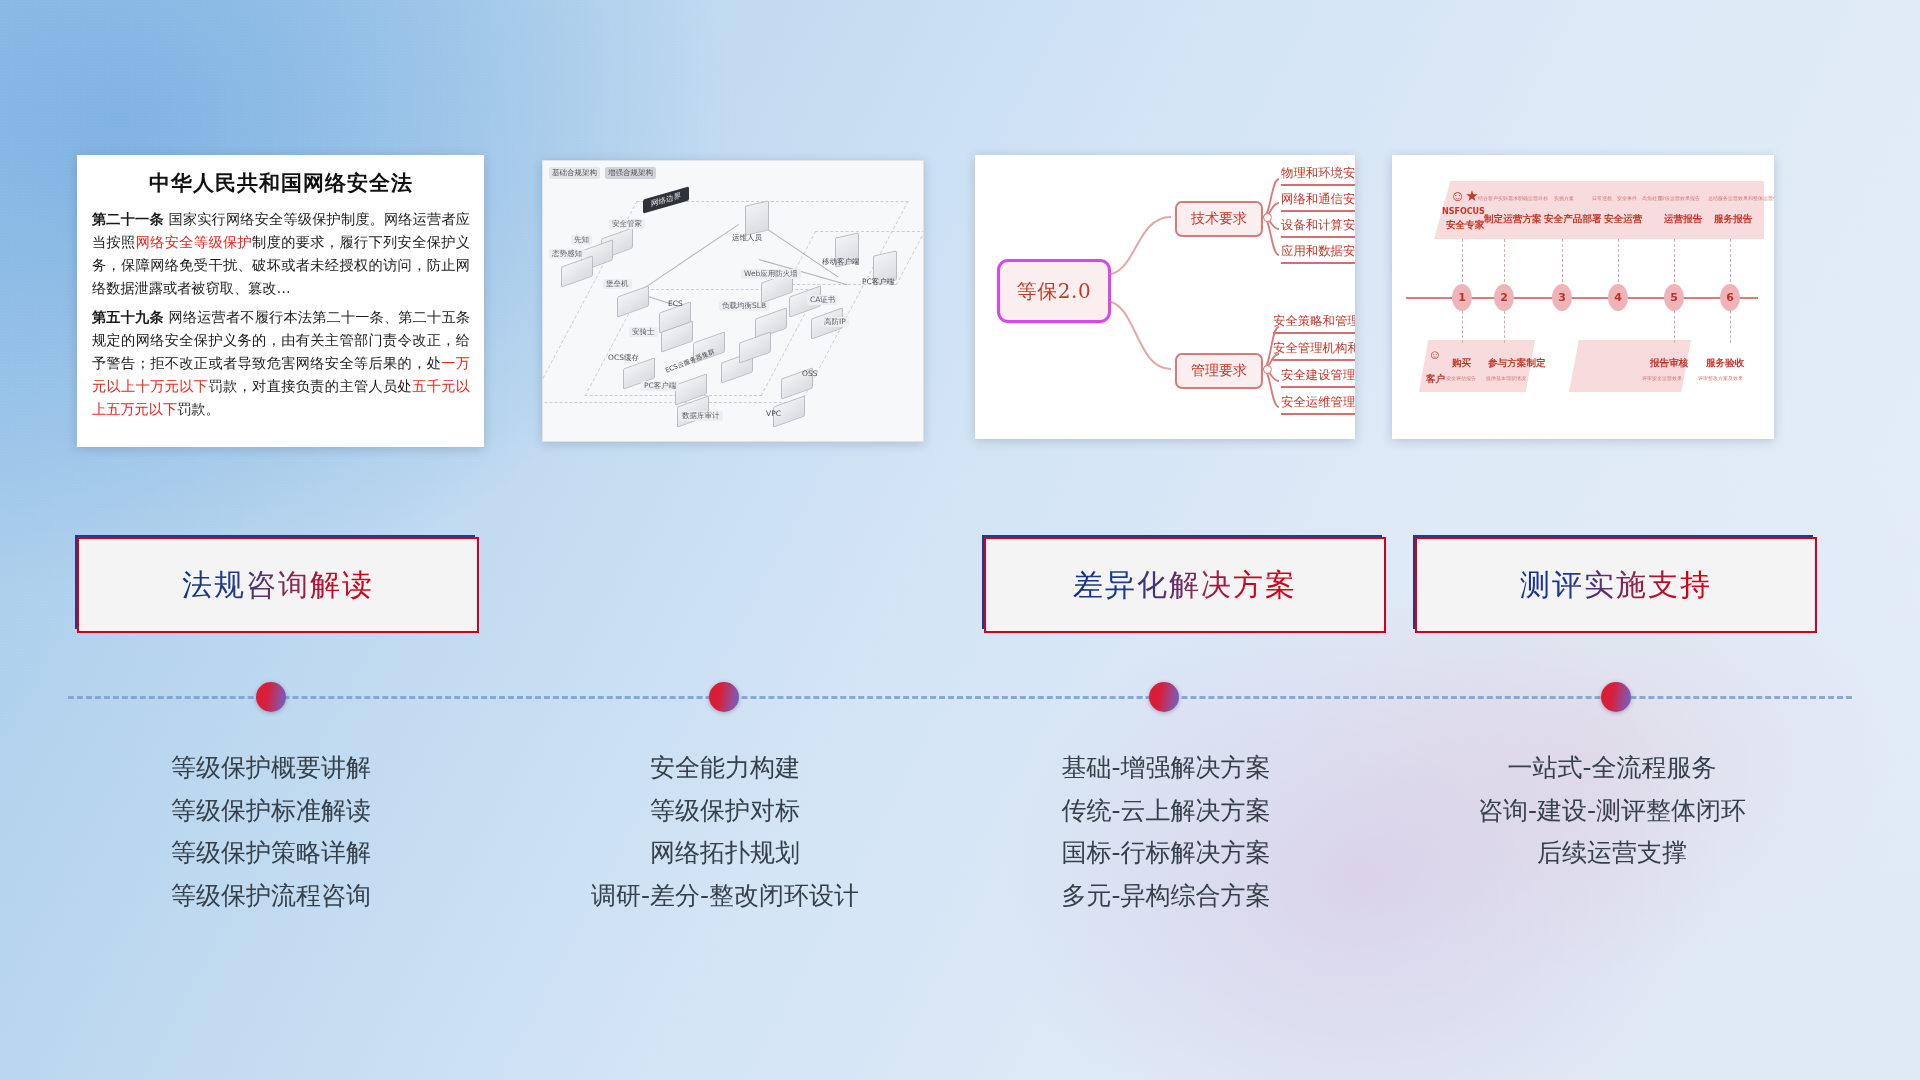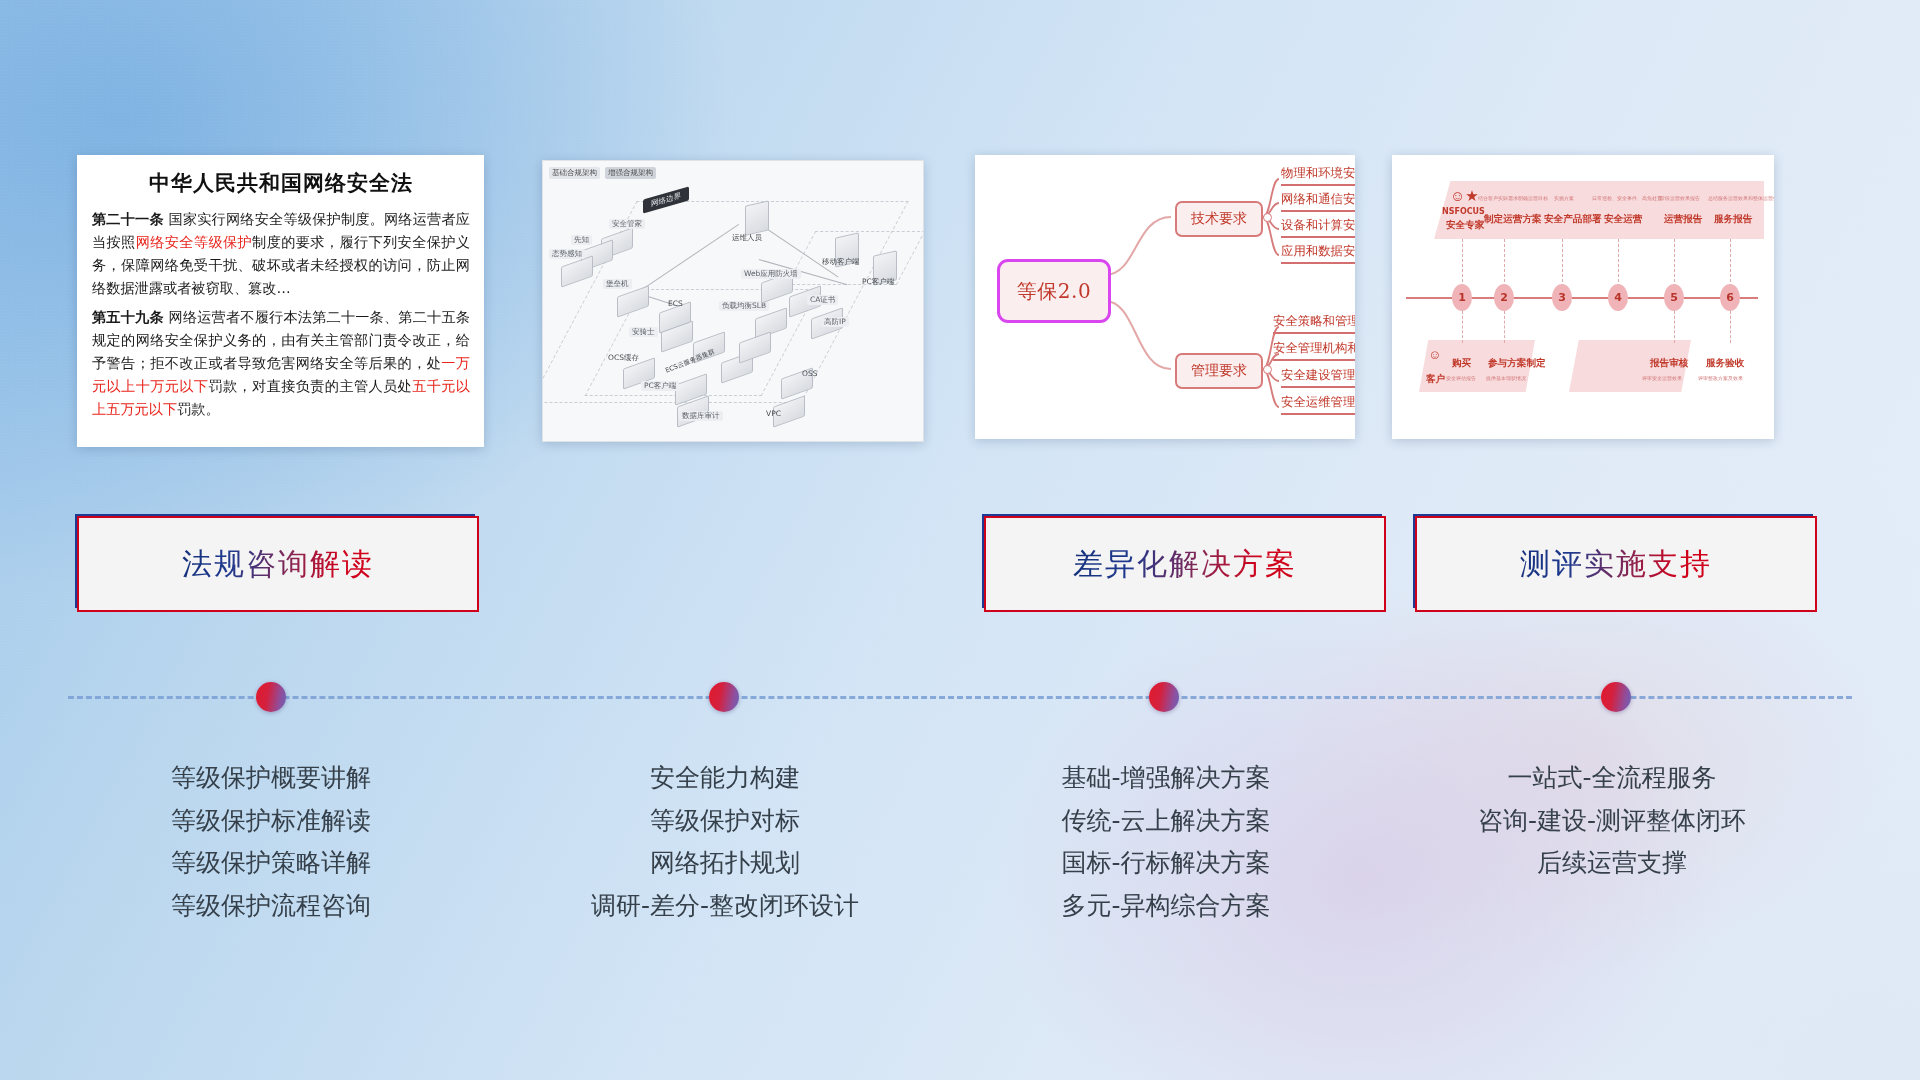--- a/index.html
+++ b/index.html
@@ -76,21 +76,21 @@
   .ns-big{font-size:9.6px;font-weight:bold;}
   .ns-sm{font-size:5px;color:#d27a7a;}
   .ns-axis{position:absolute;left:14px;top:142px;width:352px;height:1.6px;background:#d87c7c;}
   .ns-node{position:absolute;width:20px;height:27px;border-radius:50%;background:#f0b4b8;
            display:flex;align-items:center;justify-content:center;color:#b8342b;font-size:11px;
            font-weight:bold;font-family:"DejaVu Sans",sans-serif;top:129px;}
   .ns-stem{position:absolute;width:1px;border-left:1px dashed #e0a9a9;}
   .ns-ico{position:absolute;color:#c0392b;font-size:15px;}
 
   
-  .titlebox{position:absolute;top:516px;height:92px;background:#f4f4f4;
+  .titlebox{position:absolute;top:537px;height:92px;background:#f4f4f4;
             border:2px solid #d0021b;box-shadow:-3px -3px 0 -1px #1f3a93;
             display:flex;align-items:center;justify-content:center;}
   .titlebox span{font-size:30px;font-weight:500;letter-spacing:2px;
             background:linear-gradient(97deg,#14307c 0%,#203a8e 26%,#8c2550 58%,#d0021b 82%,#d0021b 100%);
             -webkit-background-clip:text;background-clip:text;color:transparent;
             font-family:"DejaVu Sans","Liberation Sans",sans-serif;}
   #tb1{left:77px;width:398px;}
   #tb2{left:531px;width:398px;}
   #tb3{left:984px;width:398px;}
   #tb4{left:1415px;width:398px;}
@@ -100,21 +100,21 @@
            border-top:3px dashed #7a9fd4;opacity:.85;}
   .tl-dot{position:absolute;top:682px;width:30px;height:30px;border-radius:50%;
           background:linear-gradient(100deg,#e01a2e 0%,#d5203d 38%,#8e4f9e 78%,#6a63b8 100%);
           box-shadow:0 1px 4px rgba(70,40,110,.35);}
   #d1{left:256px;} #d2{left:709px;} #d3{left:1149px;} #d4{left:1601px;}
 
   
   .col{position:absolute;top:745px;text-align:center;}
   .col li{list-style:none;font-size:25px;color:#35404a;line-height:1.70;white-space:nowrap;
           font-family:"DejaVu Sans","Liberation Sans",sans-serif;font-weight:400;}
-  .col ul{margin:12px;padding:0;}
+  .col ul{margin:2px;padding:0;}
   #c1{left:71px;width:400px;}
   #c2{left:525px;width:400px;}
   #c3{left:966px;width:400px;}
   #c4{left:1412px;width:400px;}
 </style>
 </head>
 <body>
 
 <div id="bg"></div>
 <div id="bgnoise"></div>

